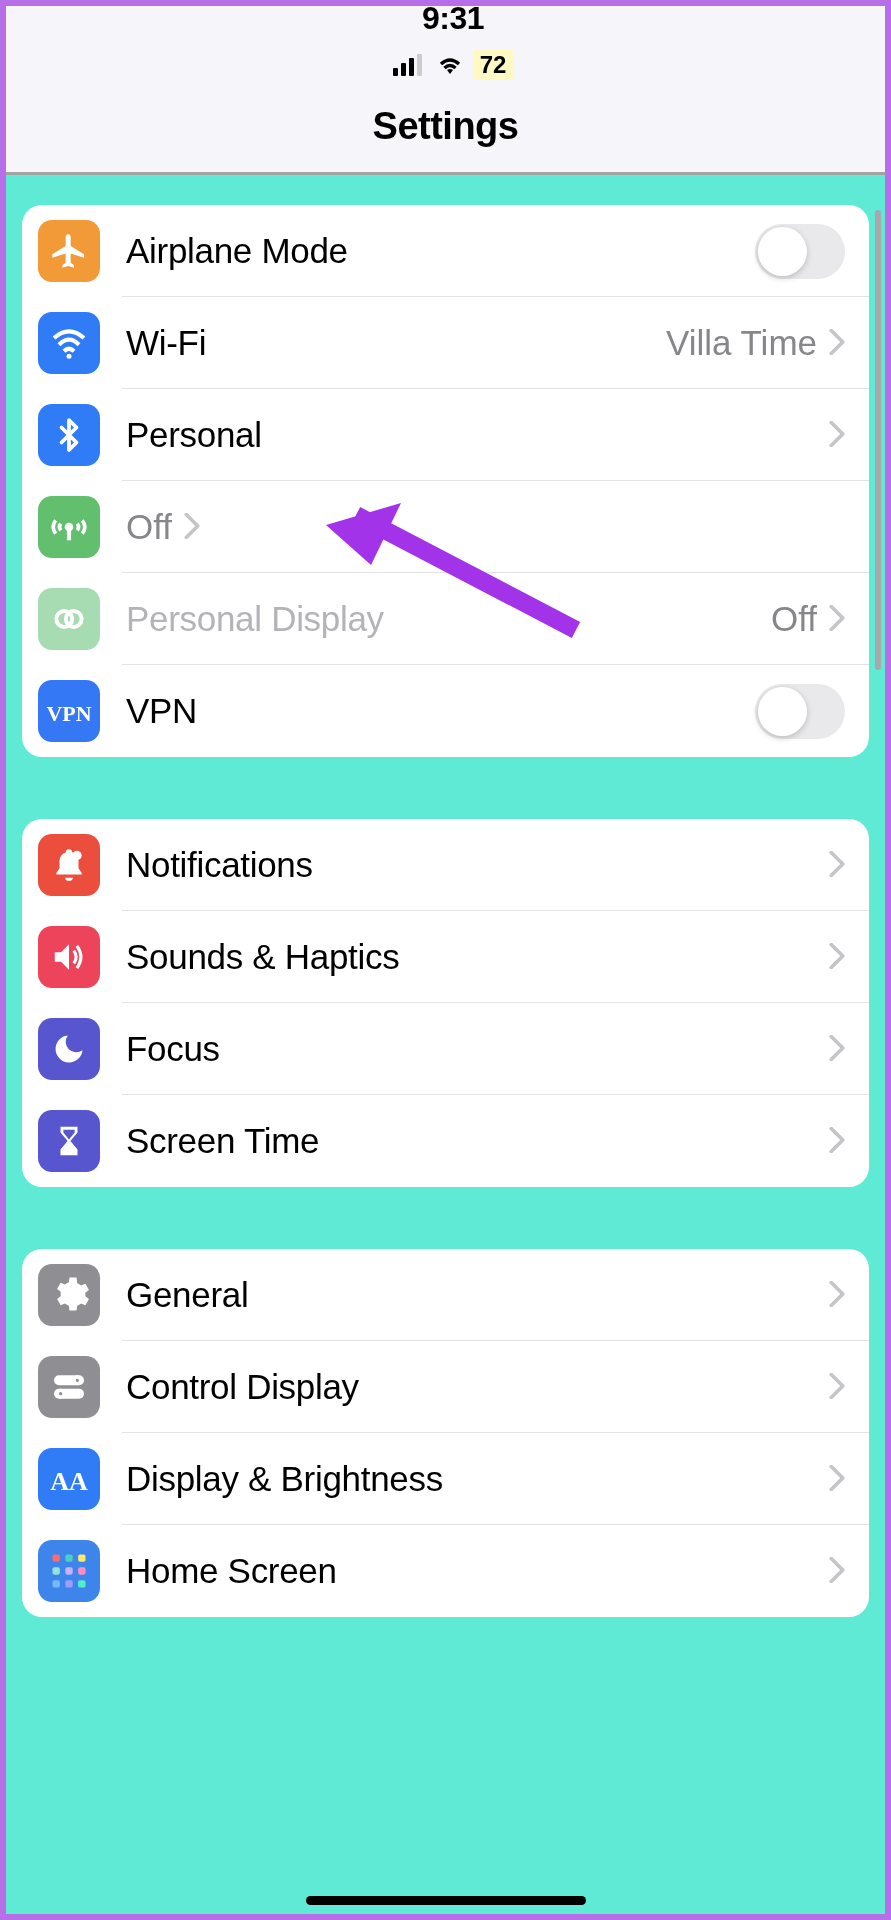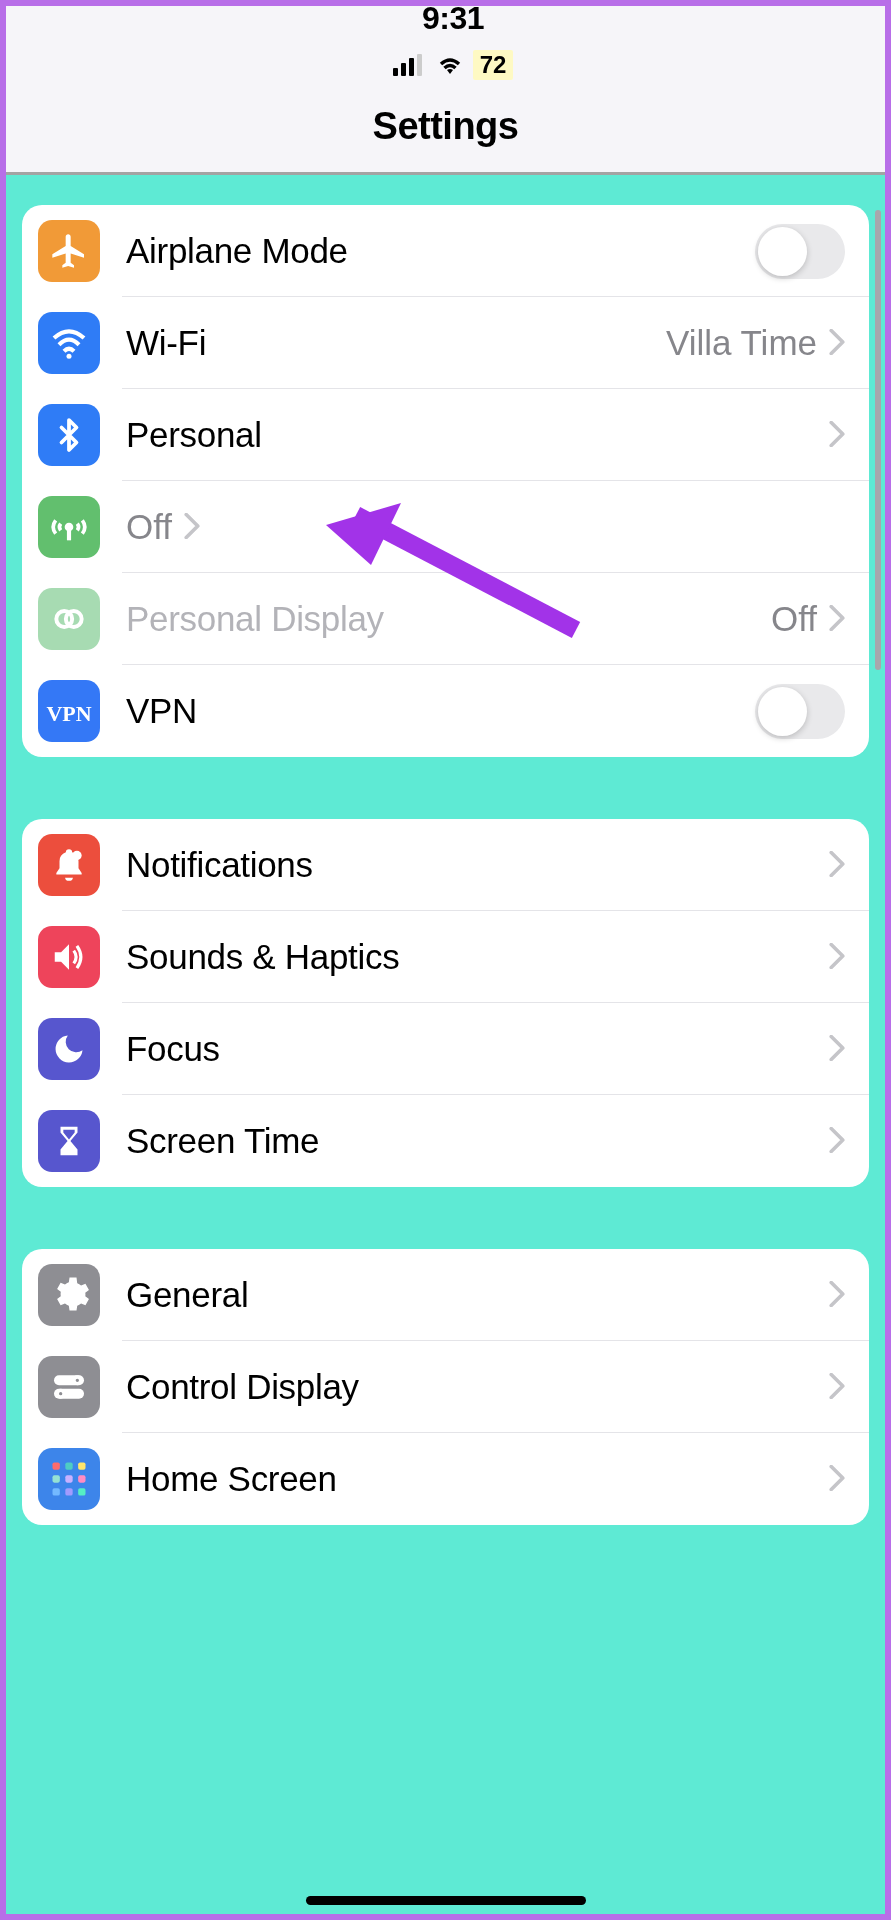--- a/index.html
+++ b/index.html
@@ -345,20 +345,31 @@
             <rect x="3" y="13" width="18" height="6" rx="3" fill="#fff" stroke="none"></rect>
             <circle cx="7" cy="16" r="2" fill="#8e8e93"></circle>
           </svg>
         </div>
         <div class="row-label">Control Display</div>
         <div class="chevron"><svg width="16" height="26" viewBox="0 0 10 18" fill="none" stroke="#c5c5c9" stroke-width="2.5" stroke-linecap="round" stroke-linejoin="round">
             <path d="M1 1l8 8-8 8"></path>
           </svg></div>
       </div>
       <div class="row">
+        <div class="icon bg-blue">
+          <svg width="62" height="62">
+            <text x="50%" y="58%" font-size="26" font-weight="600" fill="#fff" text-anchor="middle" dominant-baseline="middle" font-family="-apple-system">AA</text>
+          </svg>
+        </div>
+        <div class="row-label">Display &amp; Brightness</div>
+        <div class="chevron"><svg width="16" height="26" viewBox="0 0 10 18" fill="none" stroke="#c5c5c9" stroke-width="2.5" stroke-linecap="round" stroke-linejoin="round">
+            <path d="M1 1l8 8-8 8"></path>
+          </svg></div>
+      </div>
+      <div class="row">
         <div class="icon bg-darkblue">
           <svg width="44" height="44" viewBox="0 0 24 24">
             <rect x="3" y="3" width="4" height="4" rx="1" fill="#ff6b6b"></rect>
             <rect x="10" y="3" width="4" height="4" rx="1" fill="#4ecdc4"></rect>
             <rect x="17" y="3" width="4" height="4" rx="1" fill="#ffe66d"></rect>
             <rect x="3" y="10" width="4" height="4" rx="1" fill="#95e1d3"></rect>
             <rect x="10" y="10" width="4" height="4" rx="1" fill="#c9b1ff"></rect>
             <rect x="17" y="10" width="4" height="4" rx="1" fill="#ff8cc3"></rect>
             <rect x="3" y="17" width="4" height="4" rx="1" fill="#74b9ff"></rect>
             <rect x="10" y="17" width="4" height="4" rx="1" fill="#a29bfe"></rect>

